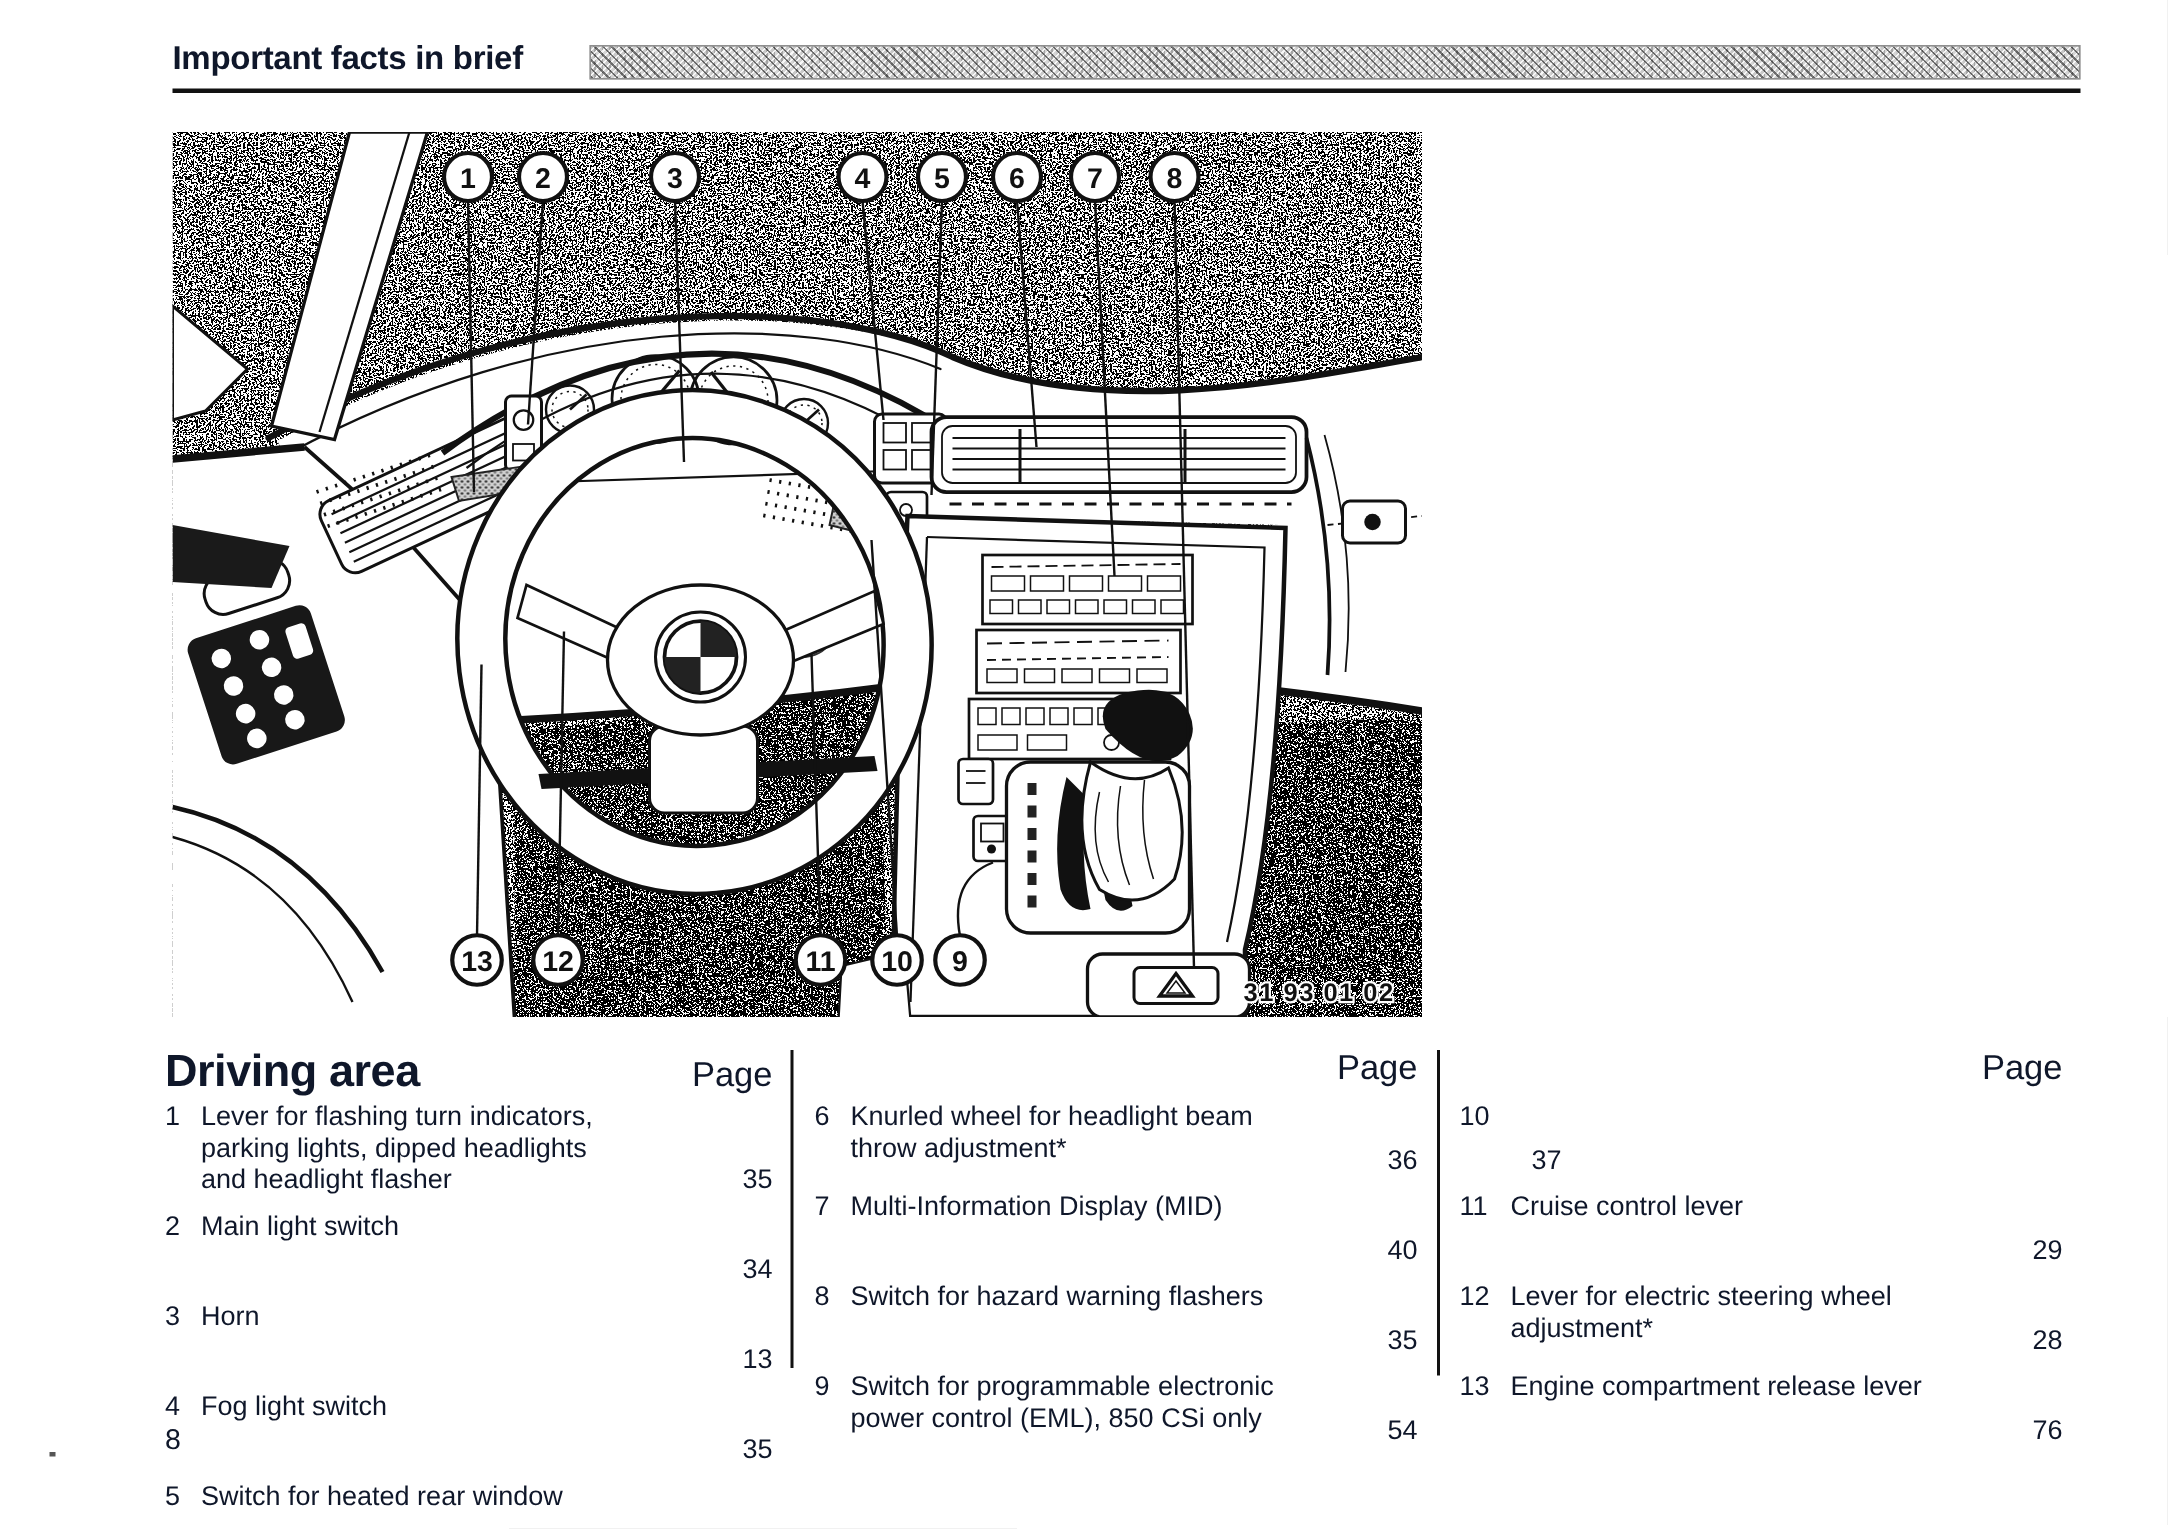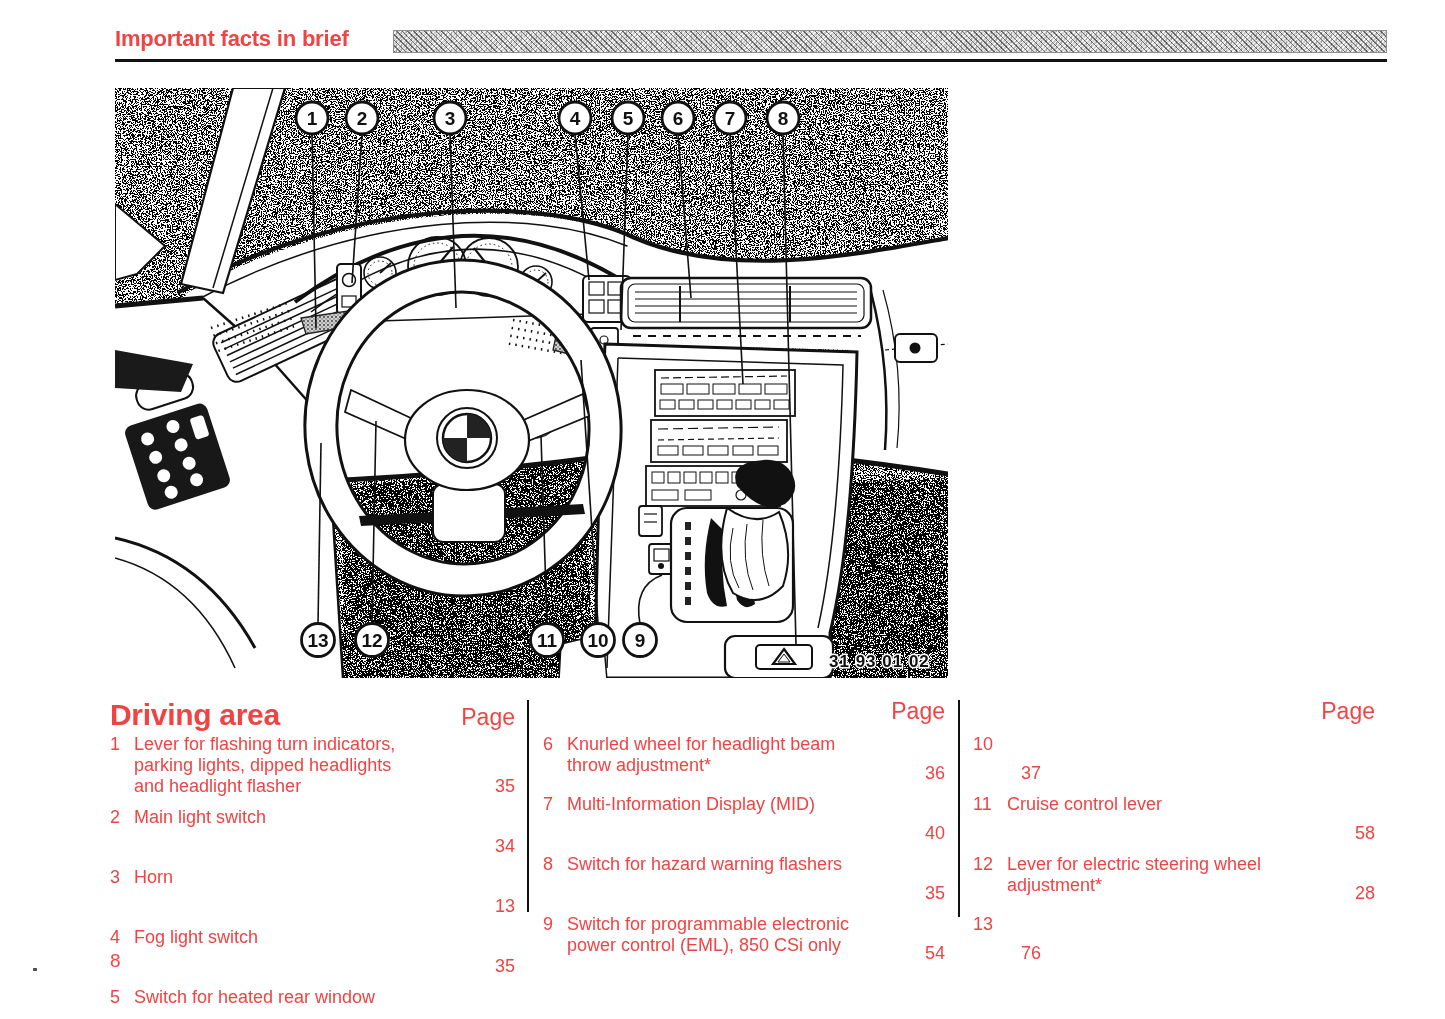--- a/index.html
+++ b/index.html
@@ -1,17 +1,17 @@
 <!DOCTYPE html>
 <html><head>
 <meta charset="utf-8">
 <style>
   html,body{margin:0;padding:0;background:#e8e8e8;}
   .page{position:relative;width:1445px;height:1019px;background:#fff;overflow:hidden;
-        font-family:"Liberation Sans",sans-serif;color:#ef4444;}
+        font-family:"Liberation Sans",sans-serif;color:#0f172a;}
   
   .title{position:absolute;left:115px;top:26px;font-size:22px;font-weight:bold;
          letter-spacing:-0.2px;margin:0;white-space:nowrap;}
   .hatch{position:absolute;left:393px;top:30px;width:994px;height:23px;
          background-color:#b9b9b9;
          background-image:
            repeating-linear-gradient(45deg, rgba(0,0,0,.5) 0 1px, transparent 1px 4px),
            repeating-linear-gradient(-45deg, rgba(255,255,255,.85) 0 1px, transparent 1px 3px),
            repeating-linear-gradient(90deg, #c9c9c9 0 2px, #a5a5a5 2px 3px, #d6d6d6 3px 5px);
          border:1px solid #8f8f8f;box-sizing:border-box;}
@@ -454,30 +454,31 @@
       <span class="ltitle"></span>
       <span class="pagehead">Page</span>
     </div>
     <div class="item">
         <span class="num">10</span>
         <span class="pg">37</span>
       </div>
     <div class="item">
         <span class="num">11</span>
         <span class="lbl">Cruise control lever</span>
-        <span class="pg">58</span>
+        <span class="pg">29</span>
       </div>
     <div class="item">
         <span class="num">12</span>
         <span class="lbl">Lever for electric steering wheel
 adjustment*</span>
         <span class="pg">28</span>
       </div>
     <div class="item">
         <span class="num">13</span>
+        <span class="lbl">Engine compartment release lever</span>
         <span class="pg">76</span>
       </div>
   </section>
 
   <div class="stray"></div>
   <div class="folio">8</div>
 
 </div>
 
 </body></html>

